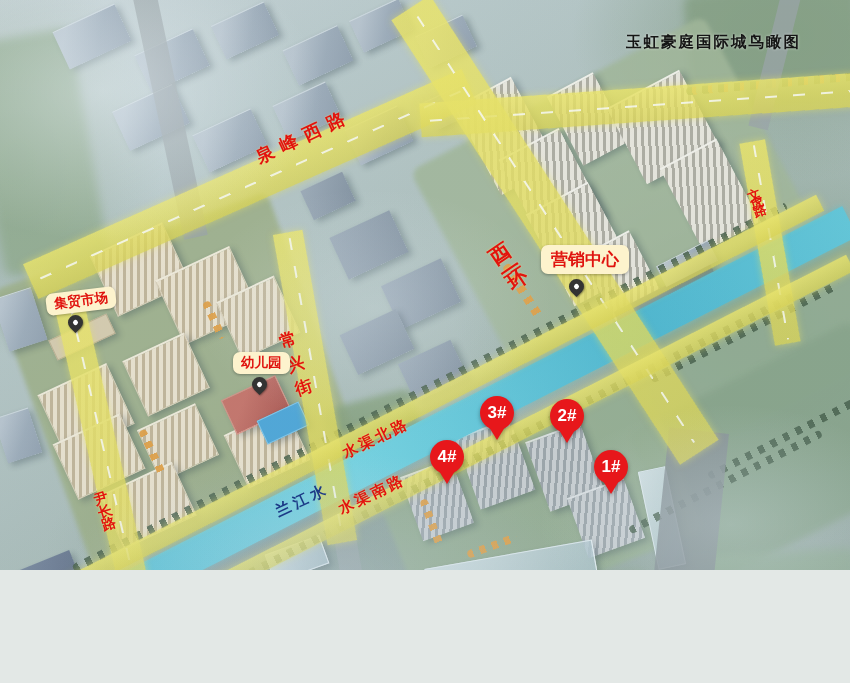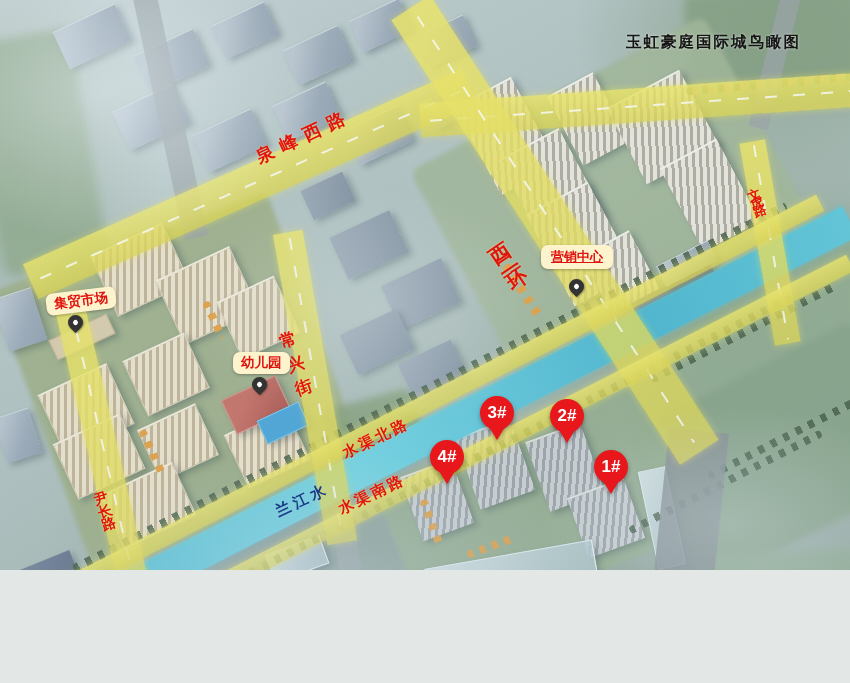--- a/index.html
+++ b/index.html
@@ -73,21 +73,21 @@
   .lbl-wenhu    { left:746px; top:177px; font-size:13px; letter-spacing:9px;  transform:rotate(-20deg); }
   .lbl-sqn      { left:340px; top:429px; font-size:15px; letter-spacing:3px;  transform:rotate(-26deg); }
   .lbl-sqs      { left:336px; top:485px; font-size:15px; letter-spacing:3px;  transform:rotate(-26deg); }
   .lbl-lanjiang { left:274px; top:491px; font-size:15px; letter-spacing:4px;  transform:rotate(-25deg);
                   color:#1c3a86; text-shadow:none; }
 
   .pill { position:absolute; z-index:11; background:#fdf3cd; color:#e0140f; font-weight:700;
           border-radius:7px; padding:2px 8px; font-size:13.5px; box-shadow:0 1px 3px rgba(0,0,0,.3); }
   .pill-market { left:46px;  top:290px; transform:rotate(-7deg); }
   .pill-kg     { left:233px; top:352px; }
-  .pill-sales  { left:541px; top:245px; font-size:13px; padding:3px 10px;text-decoration:underline; }
+  .pill-sales  { left:541px; top:245px; font-size:17px; padding:3px 10px; }
 
   .poi-pin { position:absolute; z-index:11; width:15px; height:15px; background:#333;
              border-radius:50% 50% 50% 0; transform:rotate(-45deg); box-shadow:0 1px 2px rgba(0,0,0,.45); }
   .poi-pin::after { content:''; position:absolute; width:5px; height:5px; background:#fff; border-radius:50%; top:5px; left:5px; }
   .poi-pin.market { left:68px;  top:315px; }
   .poi-pin.kg     { left:252px; top:377px; }
   .poi-pin.sales  { left:569px; top:279px; }
 
   .num-pin { position:absolute; z-index:12; width:36px; text-align:center;
              filter:drop-shadow(0 2px 2px rgba(0,0,0,.35)); }

